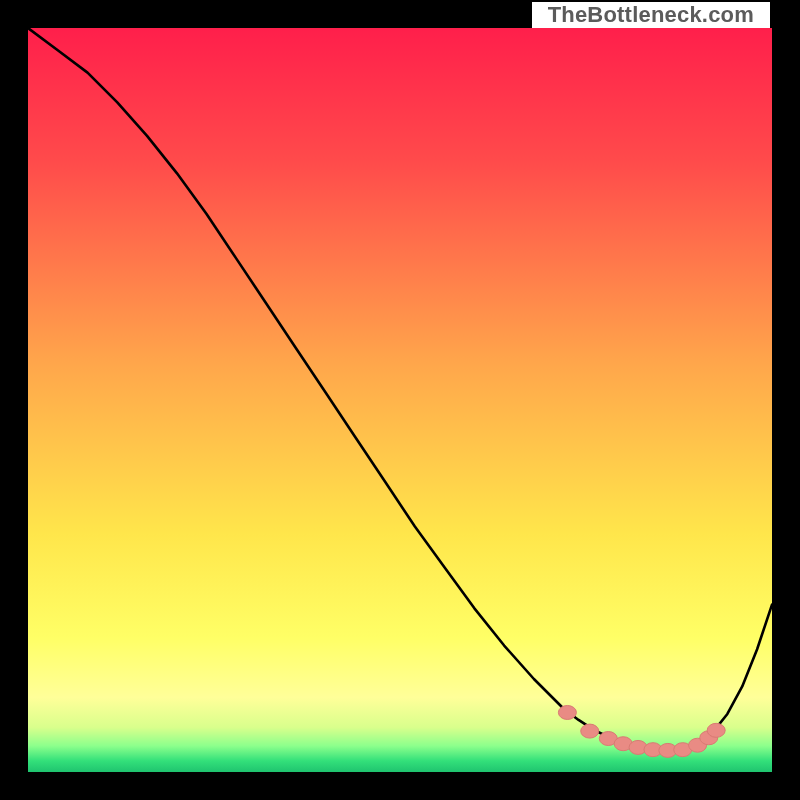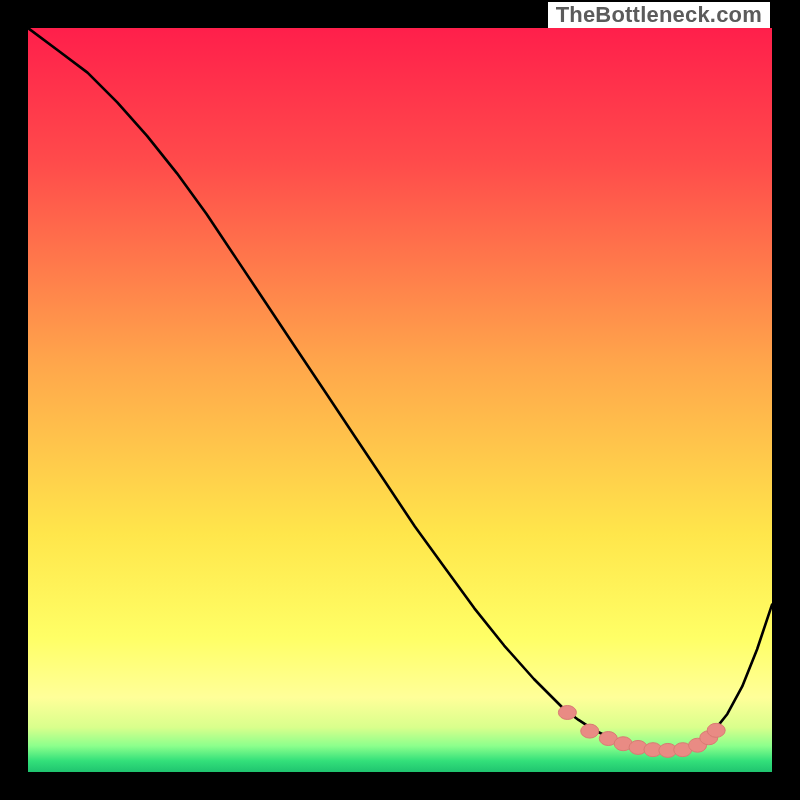--- a/index.html
+++ b/index.html
@@ -58,21 +58,21 @@
   .border-right { right: 0; }
   .watermark {
     position: absolute;
     top: 2px;
     right: 30px;
     color: #5b5b5b;
     font-size: 22px;
     font-weight: 600;
     letter-spacing: 0.2px;
     background: #ffffff;
-    padding: 0 8px;
+    padding: 0 16px;
   }
 </style>
 </head>
 <body>
 
 <div class="frame">
 
   <div class="plot-area">
 
     <svg class="gradient" viewBox="0 0 744 744" preserveAspectRatio="none">

